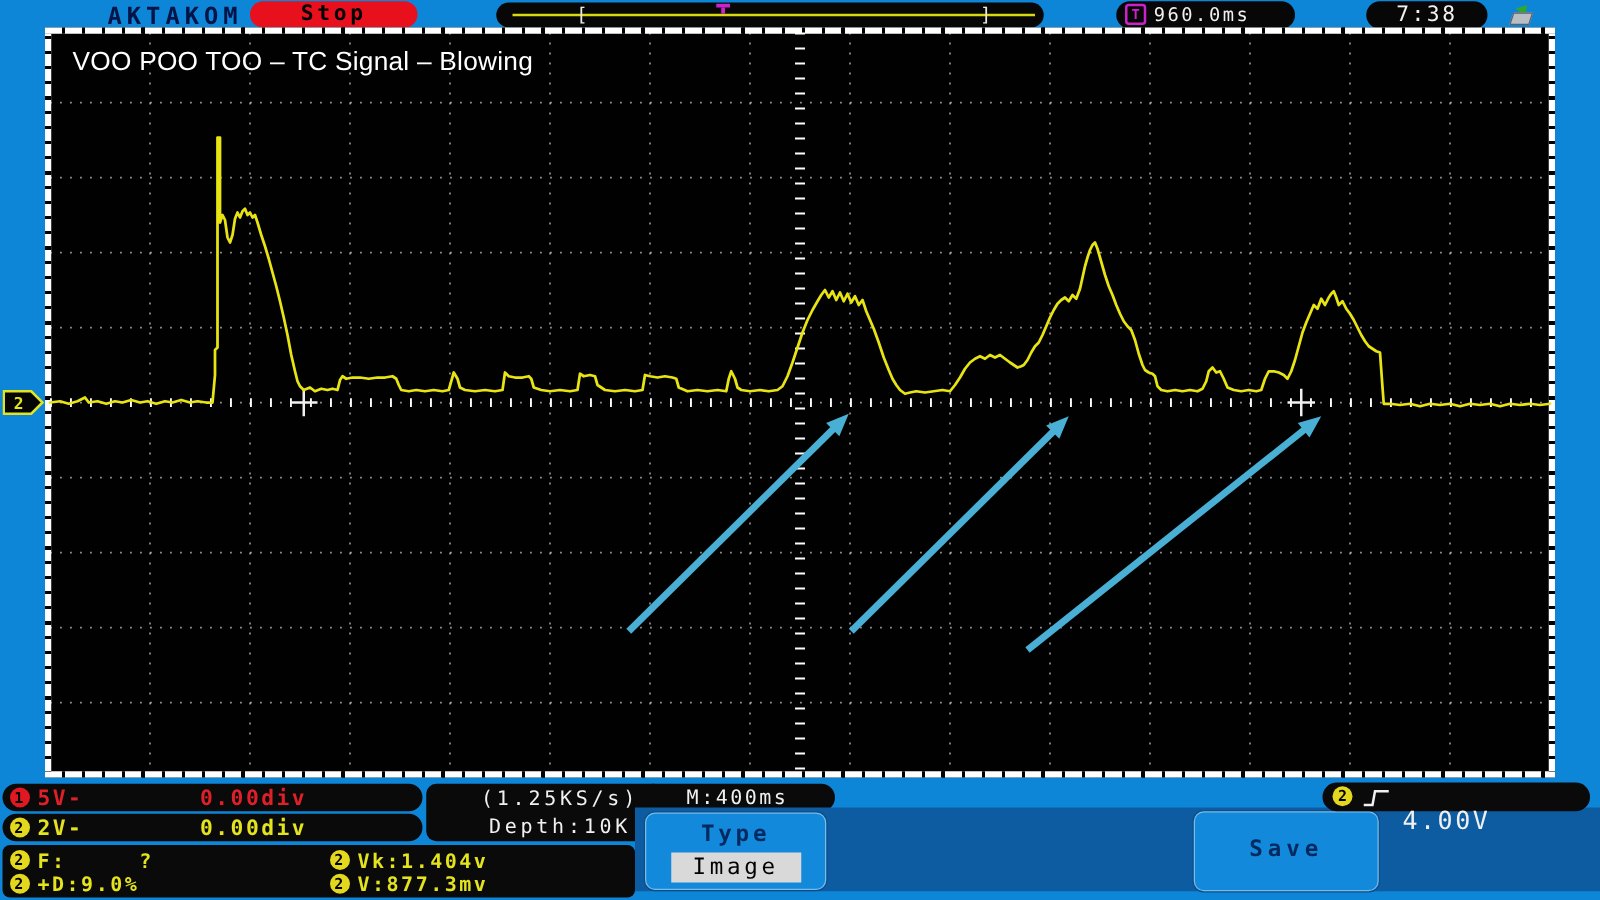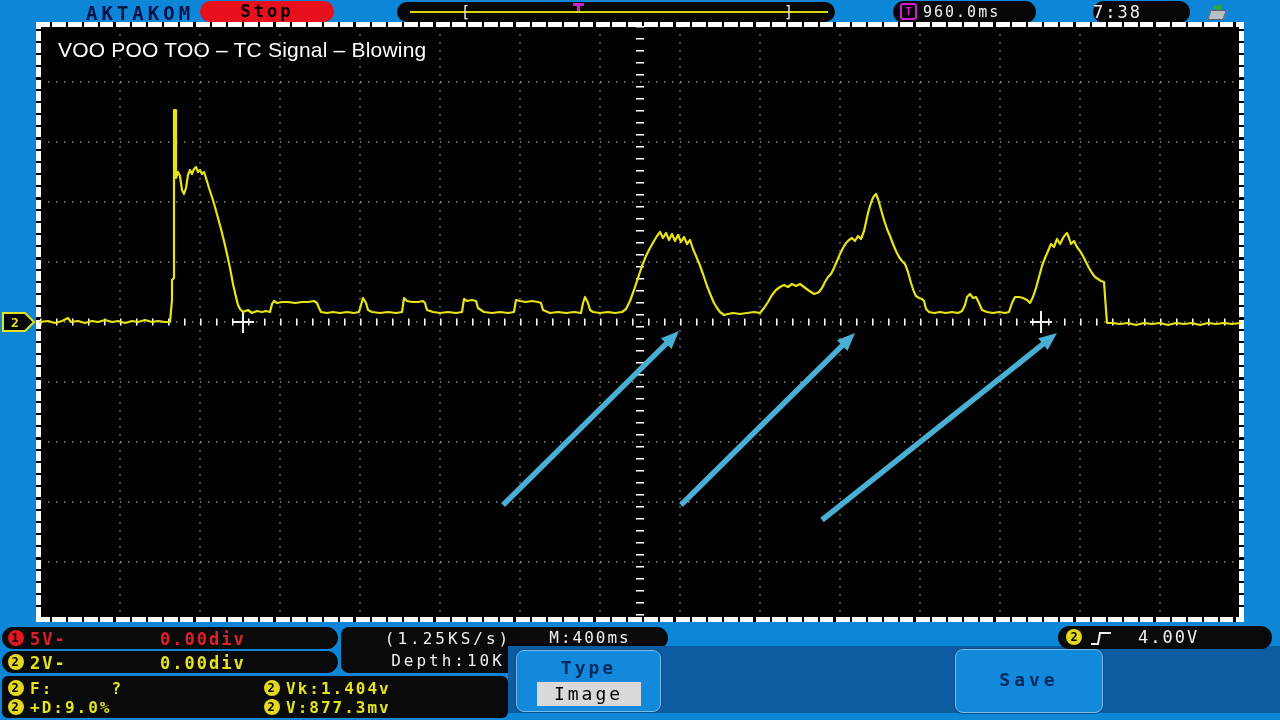--- a/index.html
+++ b/index.html
@@ -13,21 +13,21 @@
   .trig-bar{left:397px;top:2px;width:438px;height:20px;border-radius:10px;background:#070707;}
   .trig-hline{position:absolute;left:13px;width:418px;top:9px;height:2px;background:#d8d810;}
   .trig-bracket{position:absolute;top:1px;color:#e8e8e8;font-size:15px;line-height:18px;}
   .tmark-bar{position:absolute;left:176px;top:1px;width:11px;height:3px;background:#cc22cc;}
   .tmark-stem{position:absolute;left:180px;top:4px;width:3px;height:5px;background:#cc22cc;}
   .t-pill{left:893px;top:1px;width:143px;height:22px;border-radius:11px;background:#070707;}
   .t-icon{position:absolute;left:7px;top:2px;width:13px;height:13px;border:2px solid #cc22cc;border-radius:3px;
           color:#cc22cc;font-size:11px;font-weight:bold;text-align:center;line-height:13px;}
   .t-pill-text{position:absolute;left:30px;top:2px;color:#f0f0f0;font-size:15px;letter-spacing:2px;}
   .clock-pill{left:1093px;top:1px;width:97px;height:22px;border-radius:11px;background:#070707;
-              color:#f0f0f0;font-size:17px;letter-spacing:2px;line-height:22px;}
+              color:#f0f0f0;font-size:17px;letter-spacing:2px;text-align:center;line-height:22px;}
   .usb-icon{left:1207px;top:3px;width:20px;height:16px;}
   .usb-body{position:absolute;left:2px;top:7px;width:14px;height:8px;background:#b9bdc4;border:1px solid #5a6068;transform:skewX(-18deg);}
   .usb-leaf{position:absolute;left:7px;top:0px;width:0;height:0;border-left:5px solid transparent;border-right:5px solid transparent;border-bottom:8px solid #2fa832;transform:rotate(40deg);}
   
   .display{left:36px;top:22px;width:1208px;height:600px;background:#010101;}
   .ruler{position:absolute;background:#fff;}
   .ruler.top{left:0;right:0;top:0;height:5px;
     background-image:repeating-linear-gradient(90deg,transparent 0 77px,#000 77px 80px),
                      repeating-linear-gradient(90deg,transparent 0 14px,#000 14px 16px);
     background-color:#fff;}
@@ -70,21 +70,21 @@
   .soft-panel{left:508px;top:646px;width:772px;height:67px;background:#0d5ca2;}
   .soft-btn{background:#1389dc;border:1px solid #7abbe8;border-radius:8px;box-shadow:0 0 0 1px #0a4f8a;cursor:pointer;}
   .type-btn{left:516px;top:650px;width:143px;height:60px;}
   .type-label{position:absolute;left:0;right:0;top:6px;text-align:center;color:#00295f;font-size:18px;font-weight:bold;letter-spacing:3px;}
   .image-chip{position:absolute;left:50%;transform:translateX(-50%);top:31px;width:104px;height:24px;background:#d9d9d9;
               color:#000;font-size:18px;letter-spacing:3px;text-align:center;line-height:24px;}
   .save-btn{left:955px;top:649px;width:146px;height:62px;color:#00295f;font-size:18px;font-weight:bold;
             letter-spacing:4px;text-align:center;line-height:60px;}
   .trig-pill{left:1058px;top:626px;width:214px;height:23px;border-radius:12px;background:#0a0a0a;}
   .trig-pill .badge{left:8px;top:3px;}
-  .trig-level{position:absolute;left:64px;top:1px;color:#f0f0f0;font-size:17px;letter-spacing:2px;margin-left:16px;}
+  .trig-level{position:absolute;left:64px;top:18px;color:#f0f0f0;font-size:20px;letter-spacing:2px;}
   .edge-icon{position:absolute;left:30px;top:3px;}
 </style>
 </head>
 <body>
 
 <div class="screen">
 
   <div class="abs brand">AKTAKOM</div>
   <div class="abs stop-pill">Stop</div>
 

